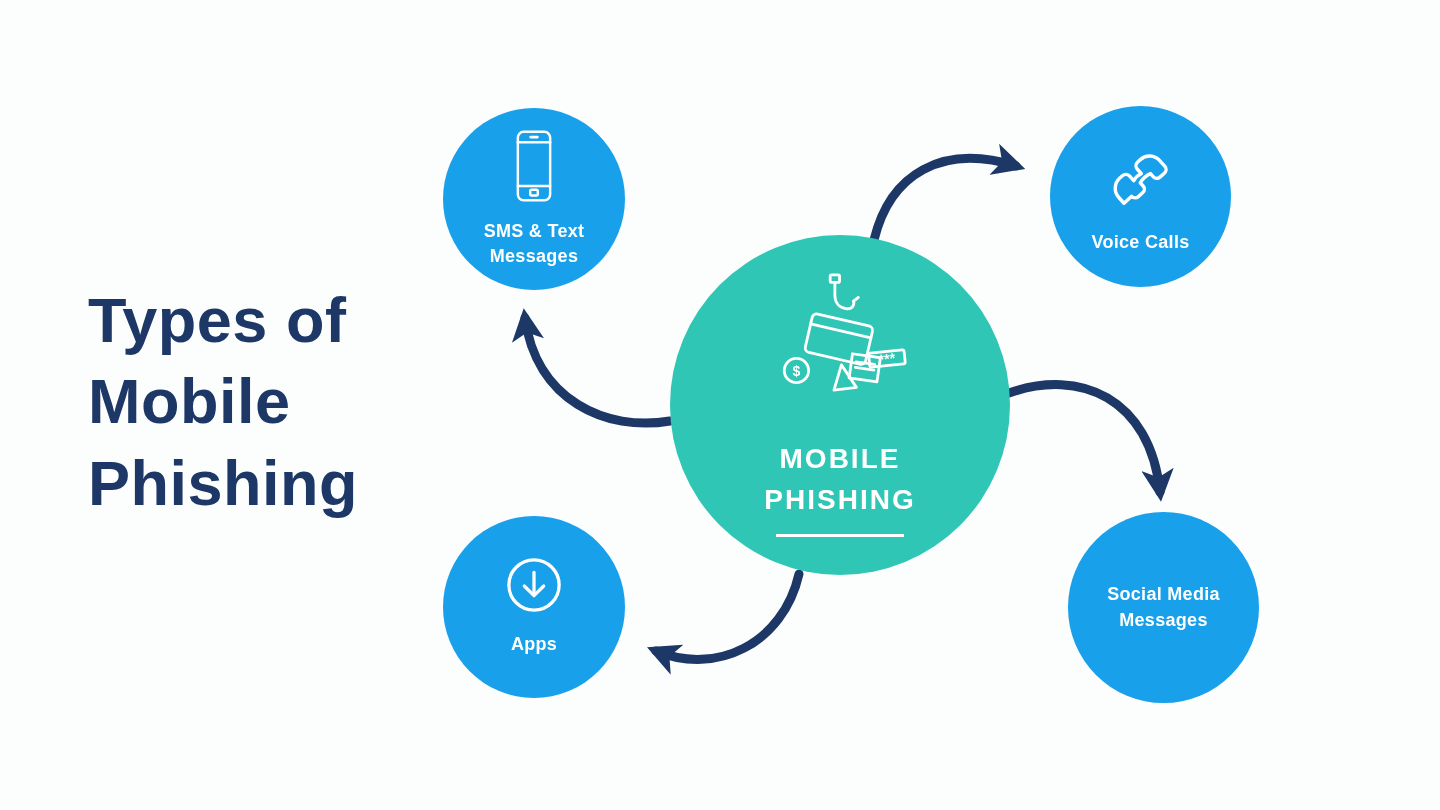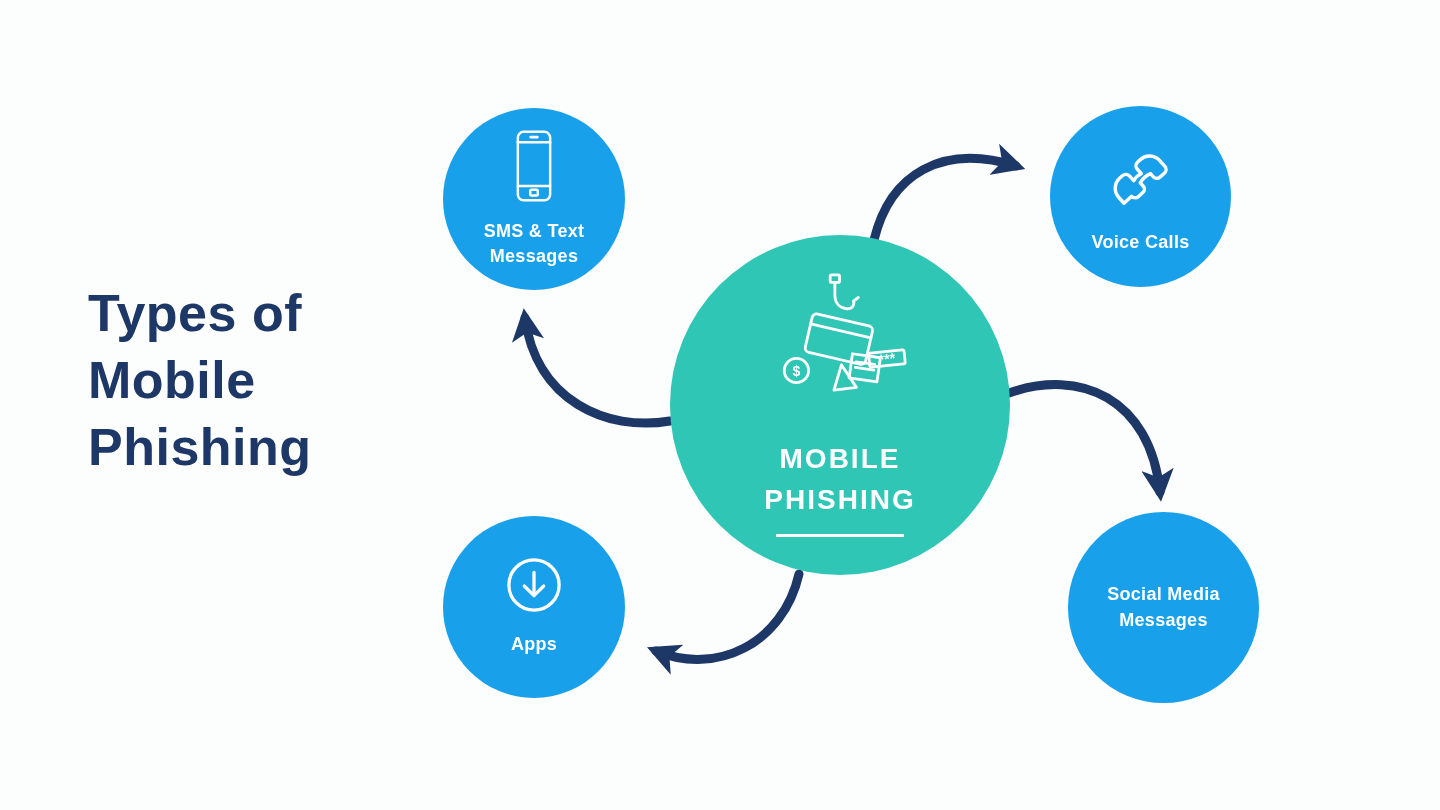--- a/index.html
+++ b/index.html
@@ -5,21 +5,21 @@
   html, body { margin:0; padding:0; background:#ffffff; }
   .canvas {
     position:relative; width:1440px; height:810px;
     background:#FCFDFD; overflow:hidden;
     font-family:"Liberation Sans", sans-serif;
   }
 
   
   .headline {
     position:absolute; left:88px; top:280px;
-    color:#1D3766; font-size:52px; font-weight:800;
+    color:#1D3766; font-size:63px; font-weight:800;
     line-height:1.29; letter-spacing:0.5px;
   }
   .headline div { white-space:nowrap; }
 
   
   .arrow-layer { position:absolute; left:0; top:0; width:1440px; height:810px; z-index:1; }
 
   
   .node {
     position:absolute; z-index:2; border-radius:50%;

